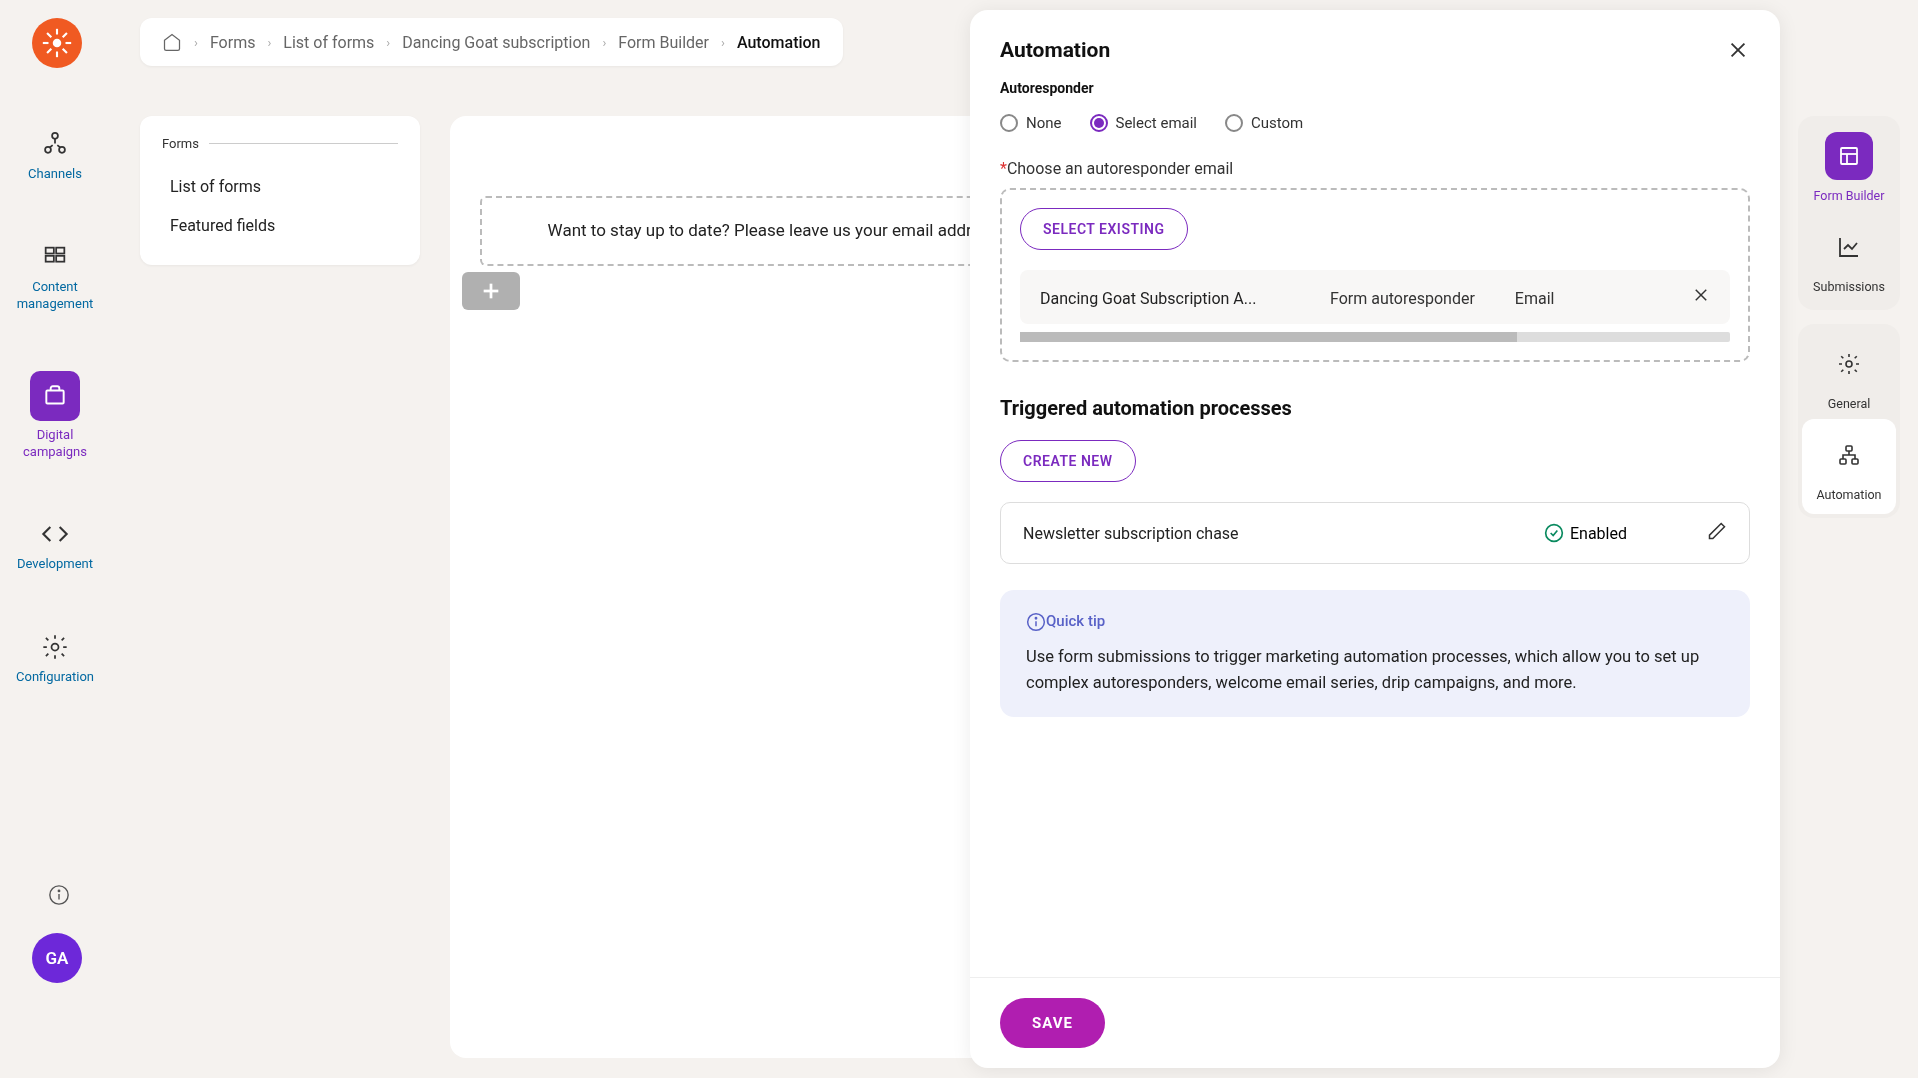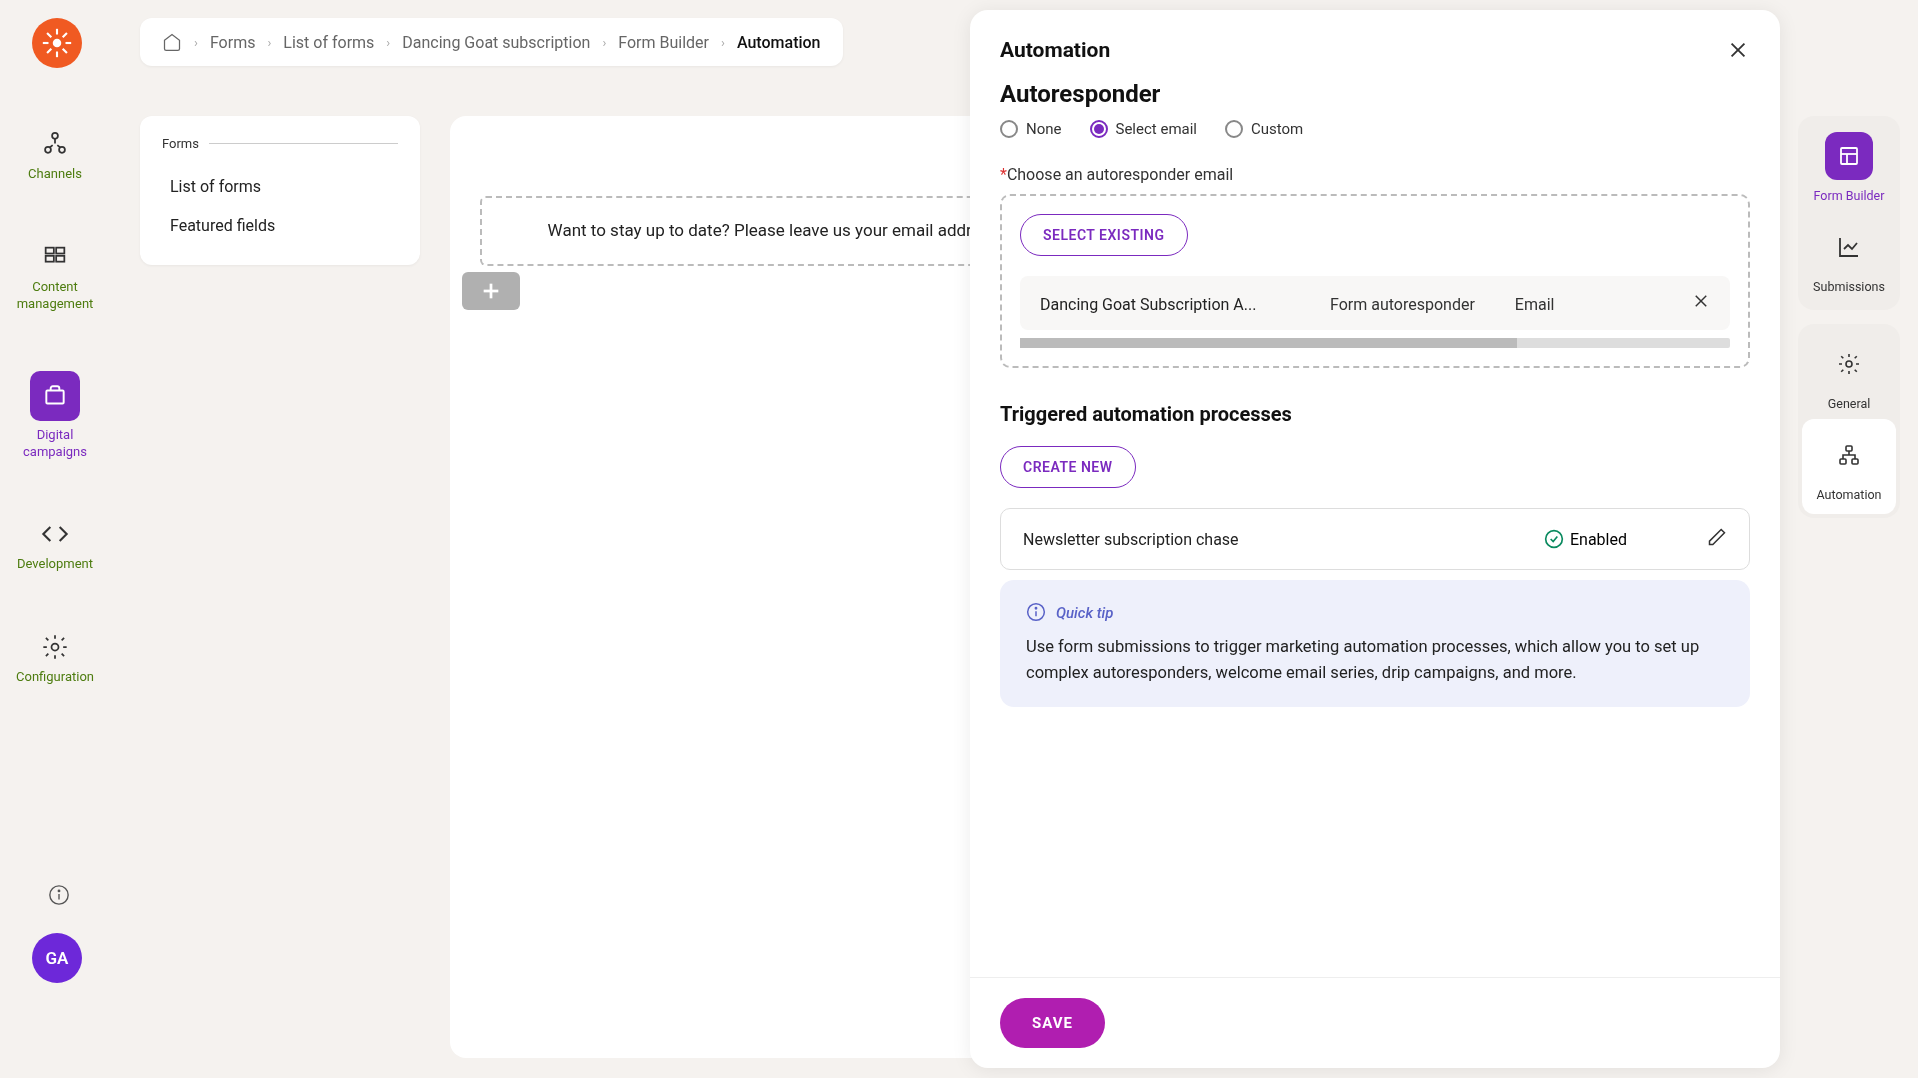--- a/index.html
+++ b/index.html
@@ -59,21 +59,21 @@
     }
     .nav-item-icon.active {
       background: #7b2abf;
       border-radius: 10px;
       width: 50px;
       height: 50px;
       color: white;
     }
     .nav-item-label {
       font-size: 13px;
-      color: #4d7c0f;
+      color: #0369a1;
       text-align: center;
       line-height: 1.3;
     }
     .nav-item.active .nav-item-label {
       color: #7b2abf;
     }
     .info-icon {
       position: absolute;
       bottom: 168px;
       left: 48px;
@@ -221,24 +221,24 @@
       display: flex;
       align-items: center;
       justify-content: center;
     }
     .panel-body {
       flex: 1;
       padding: 0 30px;
       overflow-y: auto;
     }
     .section-title {
-      font-size: 24px;
+      font-size: 14px;
       font-weight: 700;
       color: #111;
-      margin-bottom: 12px;
+      margin-bottom: 18px;
     }
     .radio-group {
       display: flex;
       gap: 28px;
       margin-bottom: 27px;
     }
     .radio-option {
       display: flex;
       align-items: center;
       gap: 8px;
@@ -345,21 +345,21 @@
       margin-bottom: 20px;
     }
     .process-row {
       border: 1px solid #ddd;
       border-radius: 10px;
       padding: 18px 22px;
       display: flex;
       align-items: center;
       gap: 20px;
       margin-top: 20px;
-      margin-bottom: 10px;
+      margin-bottom: 26px;
     }
     .process-name {
       flex: 1;
       font-size: 16px;
       color: #222;
     }
     .status-badge {
       display: flex;
       align-items: center;
       gap: 6px;
@@ -370,24 +370,22 @@
       margin-left: 60px;
       cursor: pointer;
     }
     .tip-box {
       background: #eef0fb;
       border-radius: 14px;
       padding: 22px 26px;
     }
     .tip-header {
       display: flex;
-      align-items: flex-end;
-      gap: 10px;
+      align-items: flex-start;
       margin-bottom: 12px;
-      font-style: italic;
     }
     .tip-label {
       color: #5861c7;
       font-size: 15px;
       font-weight: 500;
     }
     .tip-text {
       font-size: 16.5px;
       color: #222;
       line-height: 1.55;

